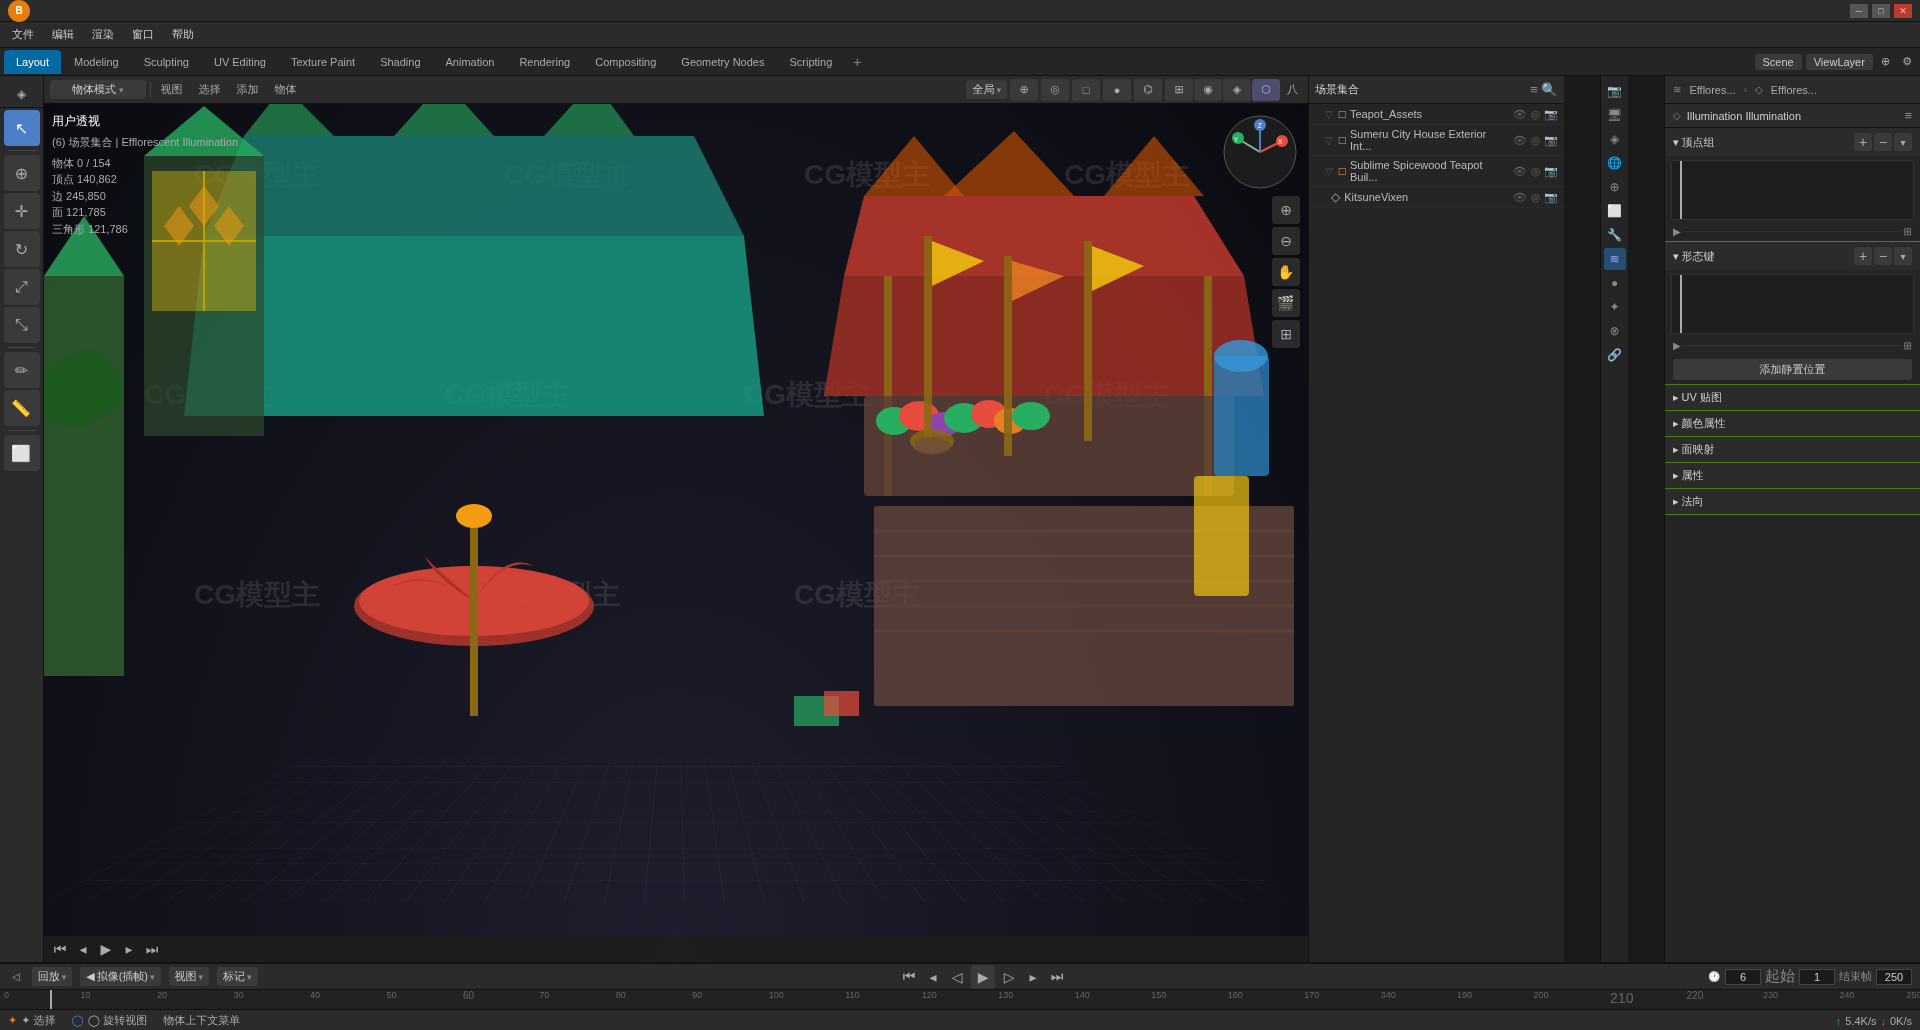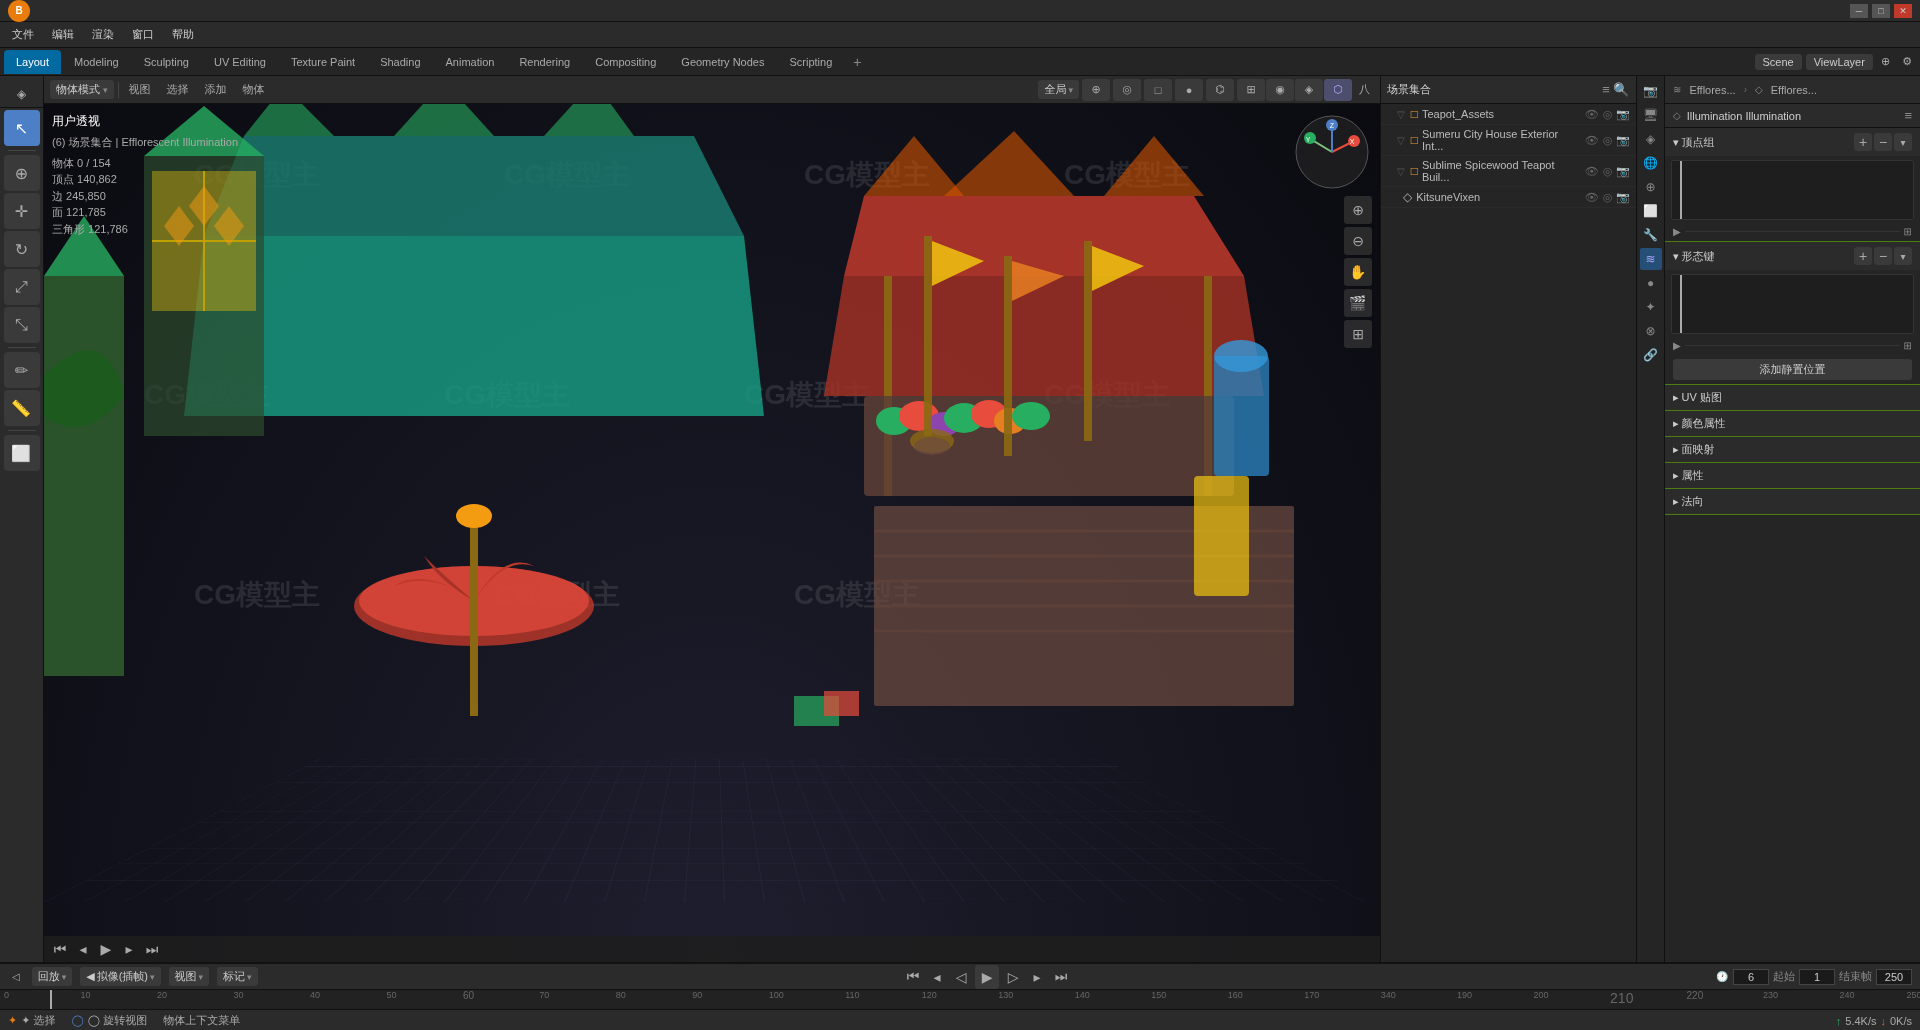--- a/index.html
+++ b/index.html
@@ -397,26 +397,27 @@
       background-size: 40px 40px;
       transform: perspective(600px) rotateX(60deg);
       transform-origin: bottom center;
     }
 
     
     #right-container {
       display: flex;
       flex-direction: row;
       height: 100%;
+      gap: 36px;
     }
 
     .header-dropdown {
       background: #3a3a3a;
       border-radius: 3px;
-      padding: 2px 6px;
+      padding: 2px 22px;
       font-size: 11px;
       color: #ccc;
       cursor: pointer;
       display: flex;
       align-items: center;
       gap: 3px;
     }
 
     .breadcrumb-arrow {
       color: #666;
@@ -915,21 +916,21 @@
       <div class="tc-btn">◂</div>
       <div class="tc-btn">◁</div>
       <div class="tc-btn" style="width:24px;height:24px;background:#3a3a3a;border-radius:3px;">▶</div>
       <div class="tc-btn">▷</div>
       <div class="tc-btn">▸</div>
       <div class="tc-btn">⏭</div>
     </div>
     <div style="display:flex;align-items:center;gap:4px;">
       <span style="font-size:10px;color:#888;">🕐</span>
       <input class="frame-input" value="6" style="">
-      <span style="font-size:11px;color:#888;">起始</span>
+      <span style="font-size:15px;color:#888;">起始</span>
       <input class="frame-input" value="1" style="">
       <span style="font-size:11px;color:#888;">结束帧</span>
       <input class="frame-input" value="250" style="">
     </div>
   </div>
 
   <div id="frame-ruler">
     <div style="display:flex;gap:0;width:100%;position:relative;height:20px;">
 
       <div style="position:absolute;left:0;font-size:9px;color:#666;">0</div>

